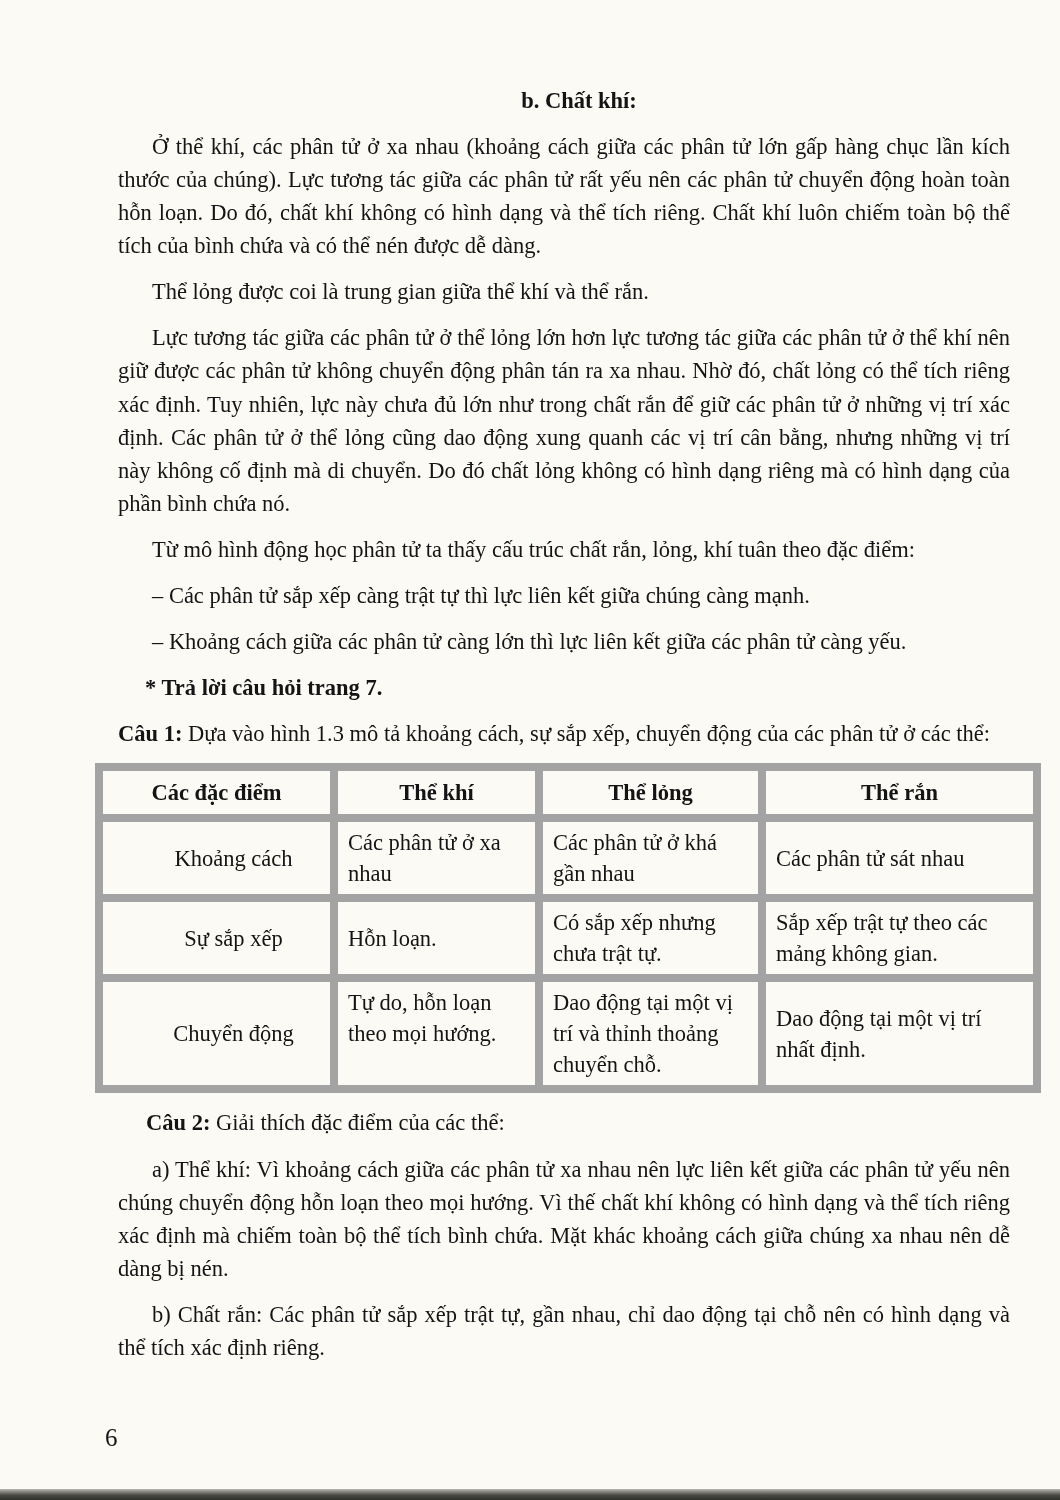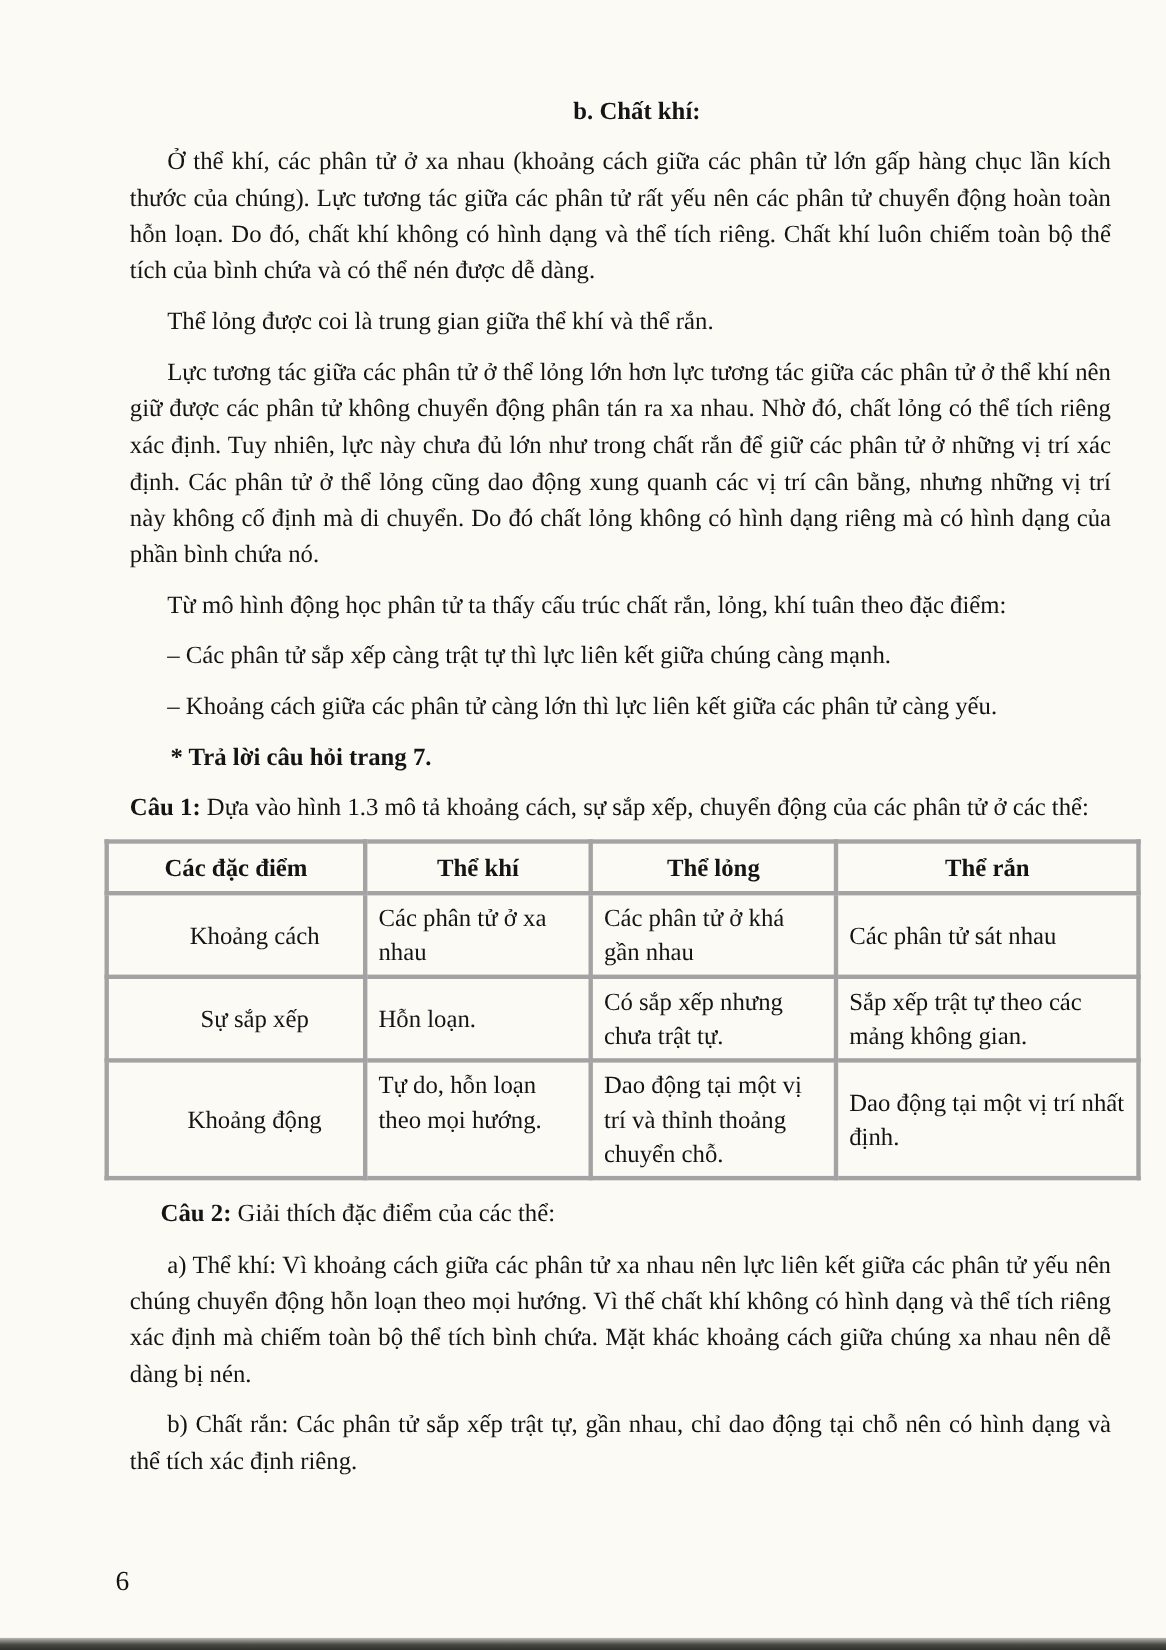--- a/index.html
+++ b/index.html
@@ -29,21 +29,21 @@
     text-indent: 34px;
   }
   .heading {
     font-weight: bold;
     margin: 0;
     text-indent: 30px;
     text-align: center;
   }
   .heading-star {
     font-weight: bold;
-    margin: 12px;
+    margin: 2px;
     text-indent: 38px;
     text-align: left;
   }
   .q-para {
     text-indent: 0;
     padding-left: 28px;
   }
   .q-para.hang {
     text-indent: -28px;
   }
@@ -52,21 +52,21 @@
     border-collapse: collapse;
     width: 938px;
     margin-left: -10px;
     margin-top: 8px;
     margin-bottom: 8px;
     font-size: 22.5px;
     line-height: 1.38;
     table-layout: fixed;
   }
   table.compare th, table.compare td {
-    border: 4px solid #a3a3a3;
+    border: 8px solid #a3a3a3;
     padding: 5px 10px;
     vertical-align: top;
   }
   table.compare th {
     text-align: center;
     font-weight: bold;
     padding: 6px 4px;
   }
   table.compare td.rowlabel {
     text-align: center;
@@ -137,21 +137,21 @@
         <td class="vmid">Các phân tử ở khá gần nhau</td>
         <td class="vmid">Các phân tử sát nhau</td>
       </tr>
       <tr>
         <td class="rowlabel">Sự sắp xếp</td>
         <td class="vmid">Hỗn loạn.</td>
         <td class="vmid">Có sắp xếp nhưng chưa trật tự.</td>
         <td class="vmid">Sắp xếp trật tự theo các mảng không gian.</td>
       </tr>
       <tr>
-        <td class="rowlabel">Khoảng động</td>
+        <td class="rowlabel">Chuyển động</td>
         <td>Tự do, hỗn loạn theo mọi hướng.</td>
         <td>Dao động tại một vị trí và thỉnh thoảng chuyển chỗ.</td>
         <td class="vmid">Dao động tại một vị trí nhất định.</td>
       </tr>
     </tbody>
   </table>
 
   <p class="q-para"><span class="q-label">Câu 2:</span><span> Giải thích đặc điểm của các thể:</span></p>
 
   <p>a) Thể khí: Vì khoảng cách giữa các phân tử xa nhau nên lực liên kết giữa các phân tử yếu nên chúng chuyển động hỗn loạn theo mọi hướng. Vì thế chất khí không có hình dạng và thể tích riêng xác định mà chiếm toàn bộ thể tích bình chứa. Mặt khác khoảng cách giữa chúng xa nhau nên dễ dàng bị nén.</p>

